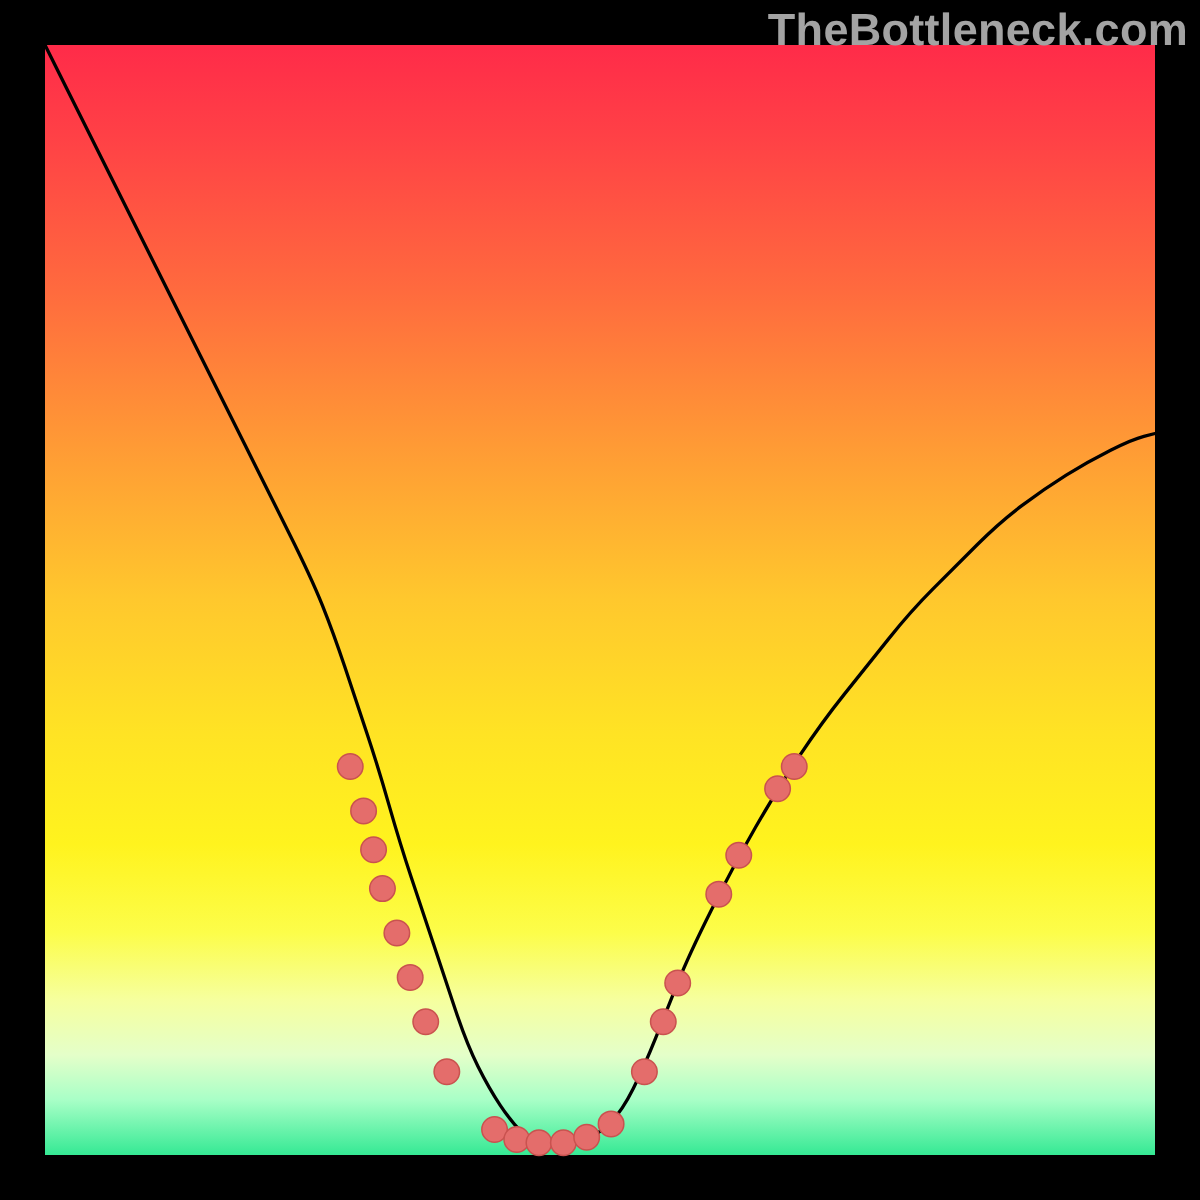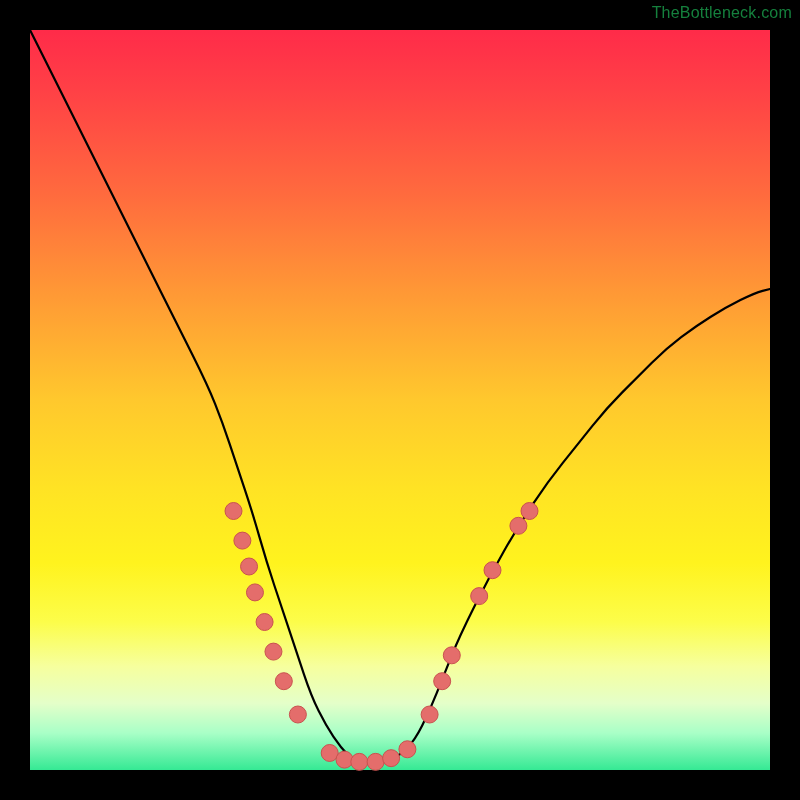--- a/index.html
+++ b/index.html
@@ -37,23 +37,23 @@
       #f6ff9e 86%,
       #e4ffc9 91%,
       #a9ffc7 95%,
       #35e994 100%
     );
   }
   .watermark {
     position: absolute;
     top: 4px;
     right: 8px;
-    color: #15803d;
-    font-size: 16px;
-    font-weight: 400;
+    color: #a3a3a3;
+    font-size: 30px;
+    font-weight: 700;
     letter-spacing: 0.2px;
     user-select: none;
   }
   svg.curve {
     position: absolute;
     left: 0;
     top: 0;
     width: 740px;
     height: 740px;
     overflow: visible;

